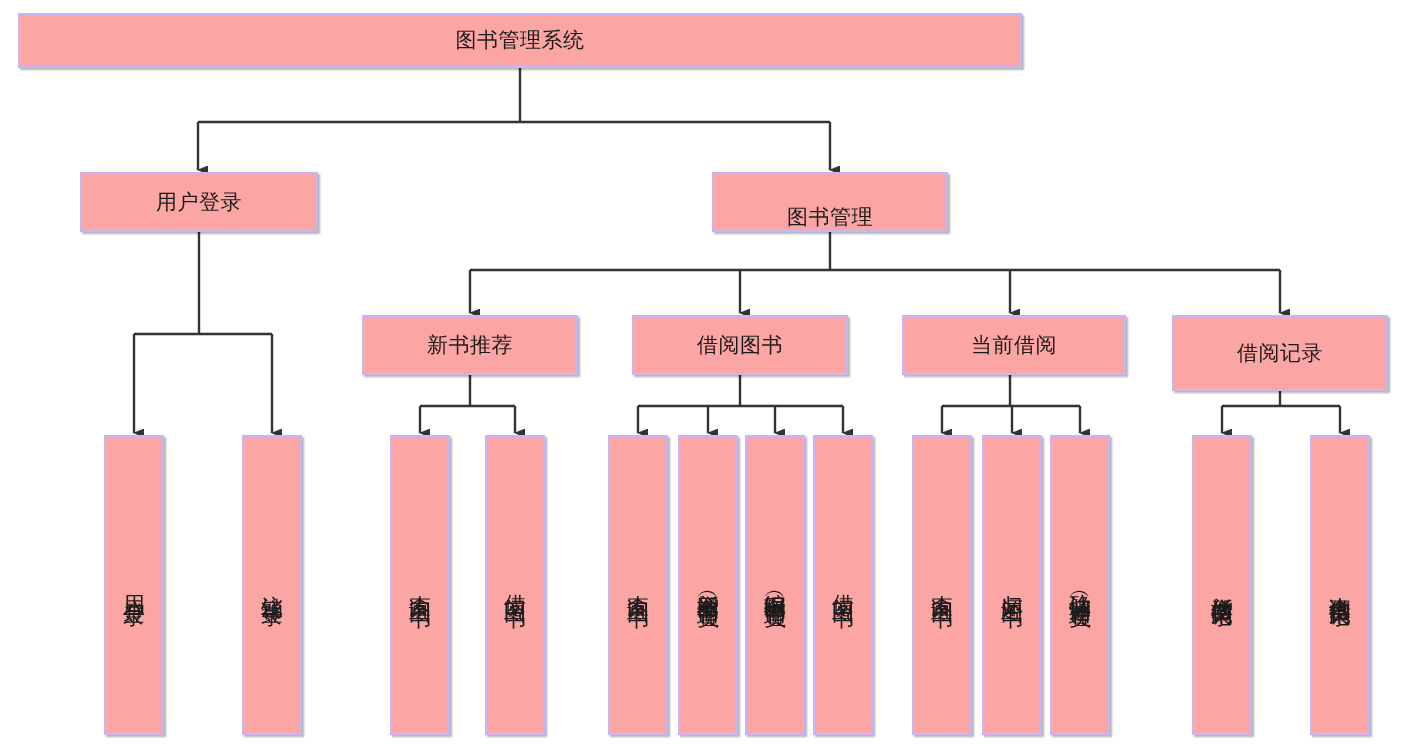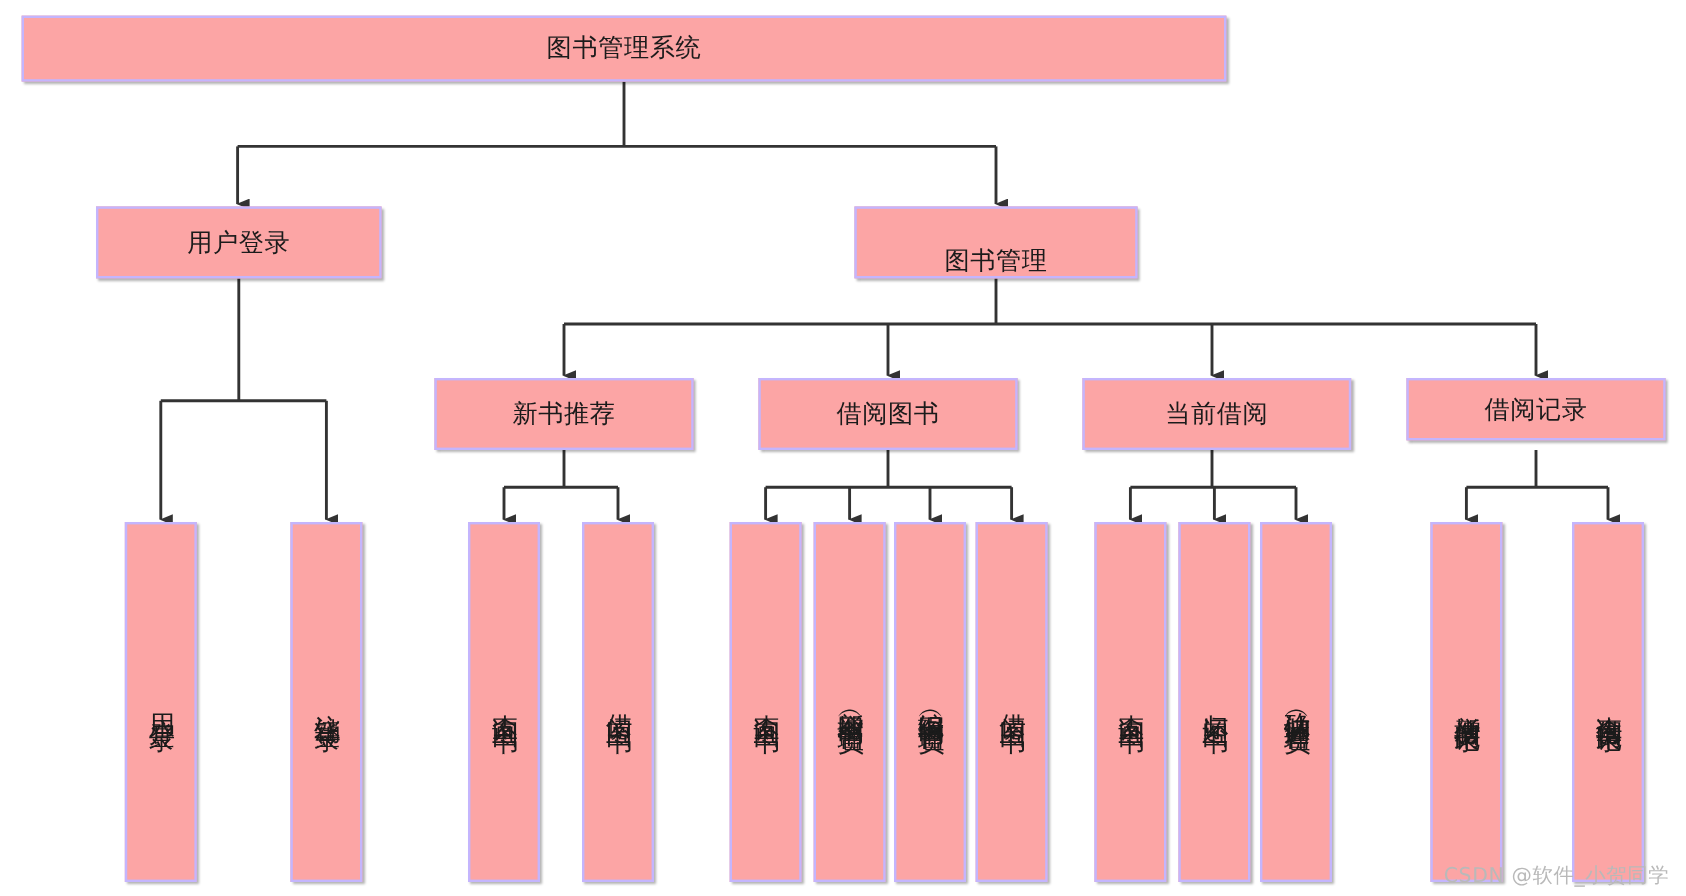--- a/index.html
+++ b/index.html
@@ -130,21 +130,21 @@
       </div>
       <div class="node" style="left: 362px; top: 315px; width: 216px; height: 60px; align-items: center;">
         <span class="node-label">新书推荐</span>
       </div>
       <div class="node" style="left: 632px; top: 315px; width: 216px; height: 60px;">
         <span class="node-label">借阅图书</span>
       </div>
       <div class="node" style="left: 902px; top: 315px; width: 224px; height: 60px;">
         <span class="node-label">当前借阅</span>
       </div>
-      <div class="node" style="left: 1172px; top: 315px; width: 216px; height: 52px;">
+      <div class="node" style="left: 1172px; top: 315px; width: 216px; height: 76px;">
         <span class="node-label">借阅记录</span>
       </div>
       <div class="node vertical" style="left: 104px; top: 435px; width: 60px; height: 300px;">
         <span class="node-label">用户登录</span>
       </div>
       <div class="node vertical" style="left: 242px; top: 435px; width: 60px; height: 300px;">
         <span class="node-label">注销登录</span>
       </div>
       <div class="node vertical" style="left: 390px; top: 435px; width: 60px; height: 300px;">
         <span class="node-label">查询图书</span>
@@ -174,15 +174,14 @@
         <span class="node-label">确认归还（管理员）</span>
       </div>
       <div class="node vertical tall" style="left: 1192px; top: 435px; width: 60px; height: 300px;">
         <span class="node-label">新增借阅记录</span>
       </div>
       <div class="node vertical tall" style="left: 1310px; top: 435px; width: 60px; height: 300px;">
         <span class="node-label">查询借阅记录</span>
       </div>
     </div>
 
-  <div id="watermark">CSDN @软件_小贺同学</div>
 
 </div>
 
 </body></html>

